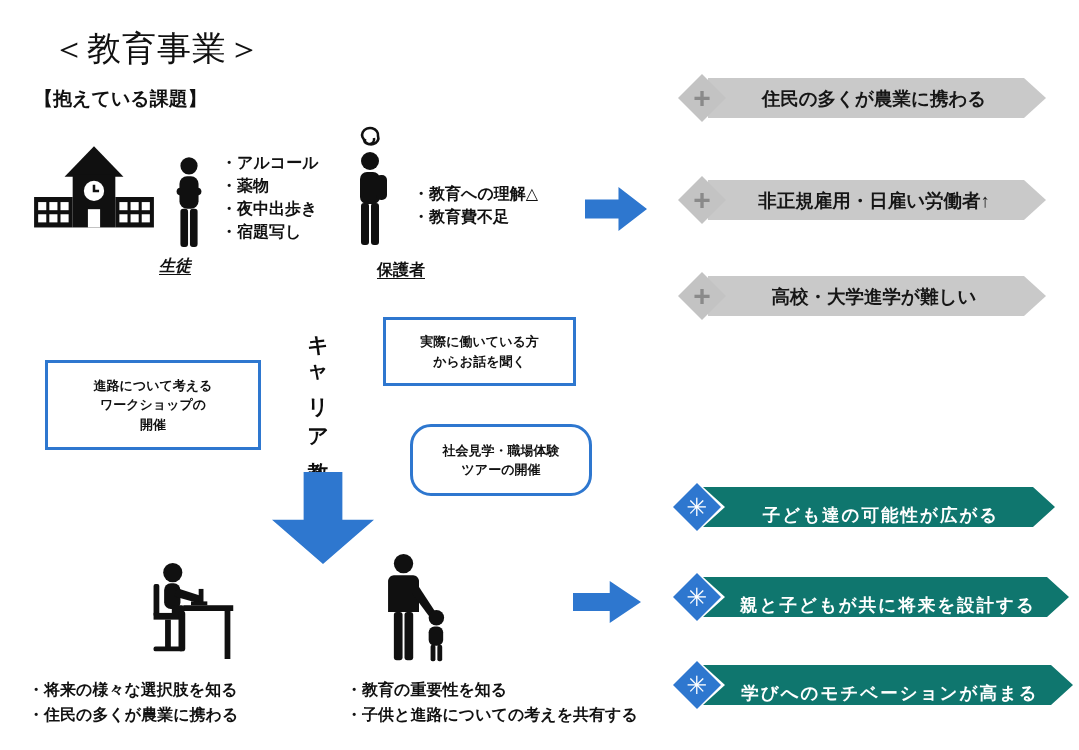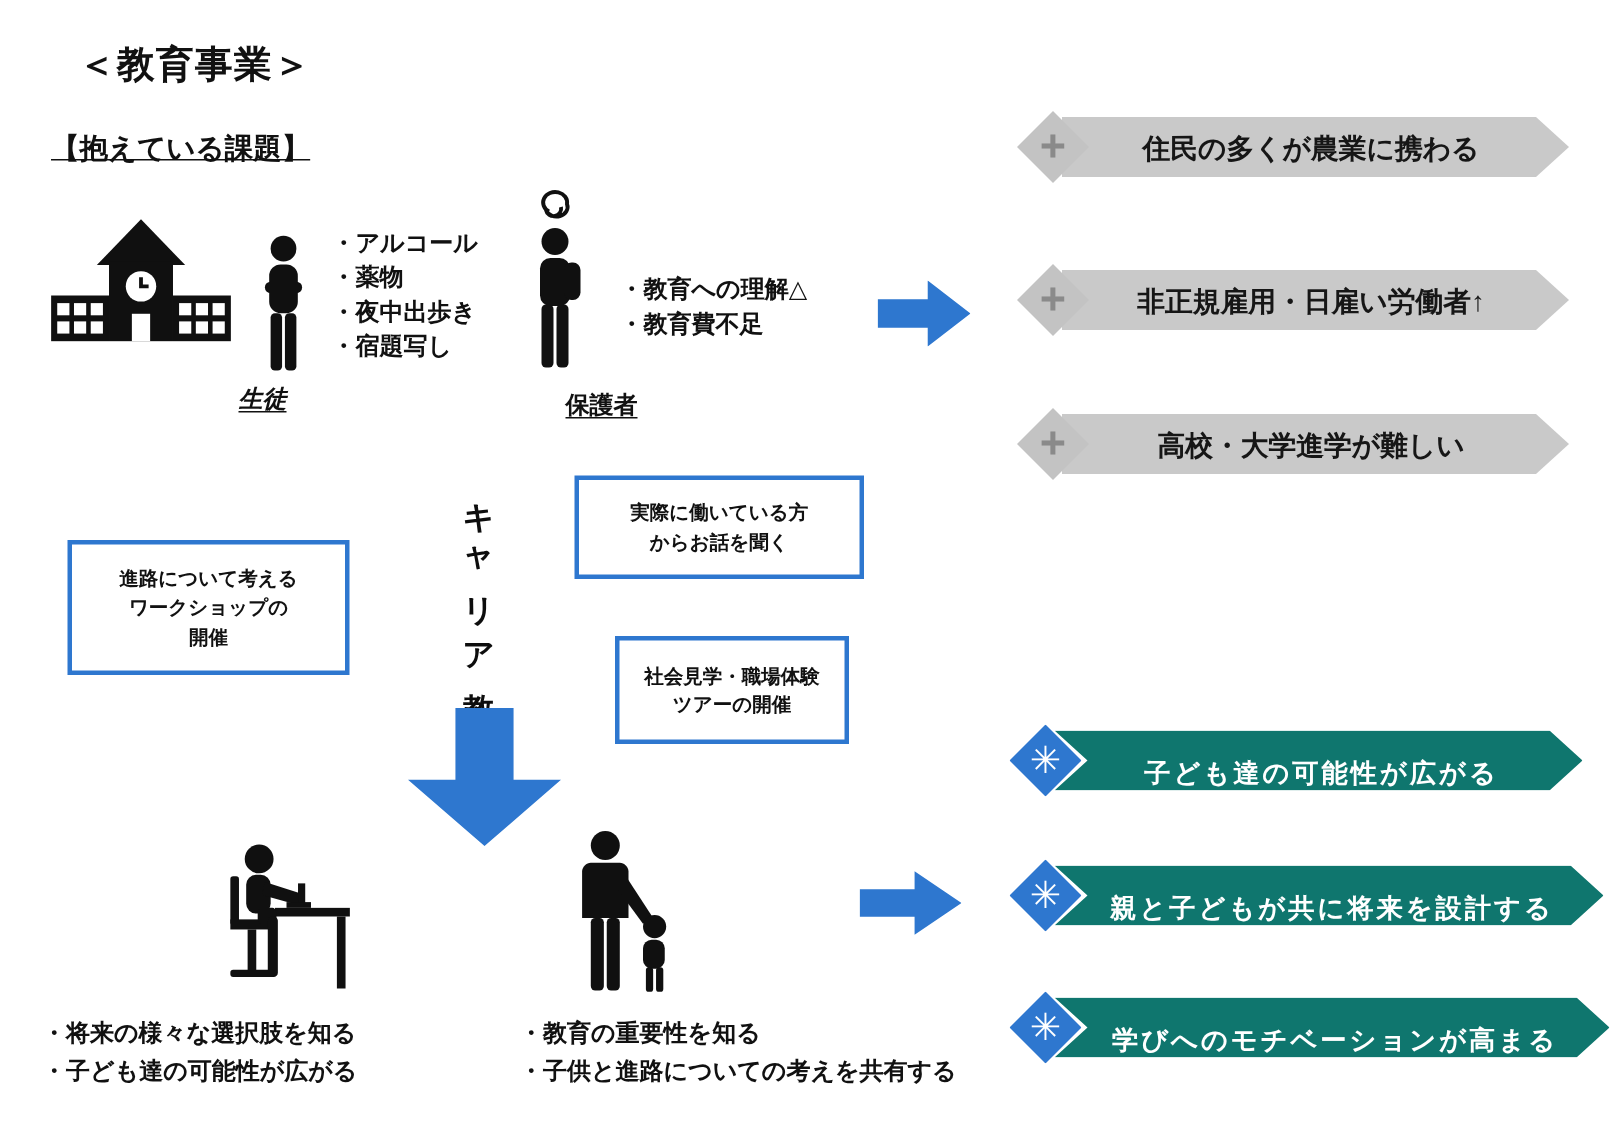--- a/index.html
+++ b/index.html
@@ -1,21 +1,21 @@
 <!DOCTYPE html>
 <html><head>
 <meta charset="utf-8">
 <style>
   *{margin:0;padding:0;box-sizing:border-box;}
   html,body{background:#ffffff;}
   body{font-family:"Liberation Sans","DejaVu Sans",sans-serif;color:#111;}
   .stage{position:relative;width:1079px;height:750px;background:#fff;overflow:hidden;}
   .abs{position:absolute;}
 
-  .title{font-size:25px;font-weight:700;letter-spacing:1px;}
+  .title{font-size:34px;font-weight:400;letter-spacing:1px;}
   .subhead{font-size:19px;font-weight:600;}
 
   .bullets{font-size:16px;font-weight:700;line-height:23px;white-space:nowrap;}
   .plabel{font-size:16px;font-weight:700;text-decoration:underline;text-underline-offset:3px;}
 
   .icon-svg{display:block;width:100%;height:100%;fill:#101010;}
 
   .arrow{background:#2e77cf;}
   .arrow-right{clip-path:polygon(0 31%,54% 31%,54% 6%,100% 50%,54% 94%,54% 69%,0 69%);}
   .arrow-down{clip-path:polygon(31% 0,69% 0,69% 52%,100% 52%,50% 100%,0 52%,31% 52%);}
@@ -41,21 +41,21 @@
   .blue-bar{background:#0f766e;color:#ffffff;font-size:17.5px;letter-spacing:2px;
        clip-path:polygon(0 0,calc(100% - 22px) 0,100% 50%,calc(100% - 22px) 100%,0 100%,22px 50%);
        padding:16px 30px 0 34px;}
 </style>
 </head>
 <body>
 
 <div class="stage">
 
   <div class="abs title" style="left:52px;top:26px;">＜教育事業＞</div>
-  <div class="abs subhead" style="left:34px;top:86px;text-decoration:underline;">【抱えている課題】</div>
+  <div class="abs subhead" style="left:34px;top:86px;">【抱えている課題】</div>
 
   <div class="abs" style="left:28px;top:146px;width:132px;height:102px;">
     <svg class="icon-svg" viewBox="0 0 130 100">
       <rect x="62" y="4" width="6" height="12"></rect>
       <polygon points="65,0 94,30 36,30"></polygon>
       <rect x="44" y="28" width="42" height="52"></rect>
       <circle cx="65" cy="44" r="10" fill="#ffffff"></circle>
       <path d="M65 38 v6 h5" stroke="#101010" stroke-width="2.5" fill="none"></path>
       <rect x="6" y="50" width="38" height="30"></rect>
       <rect x="86" y="50" width="38" height="30"></rect>
@@ -137,30 +137,30 @@
         <span>+</span>
       </div>
     <div class="bar gray-bar">
         <span>高校・大学進学が難しい</span>
       </div>
   </div>
 
   <div class="abs vlabel" style="left:304px;top:300px;">キャリア教育</div>
   <div class="abs arrow arrow-down" style="left:272px;top:472px;width:102px;height:92px;"></div>
 
-  <div class="abs box" style="left:45px;top:360px;width:188px;height:90px;">
+  <div class="abs box" style="left:45px;top:360px;width:216px;height:90px;">
     <div>進路について考える</div>
     <div>ワークショップの</div>
     <div>開催</div>
   </div>
   <div class="abs box" style="left:383px;top:317px;width:193px;height:69px;">
     <div>実際に働いている方</div>
     <div>からお話を聞く</div>
   </div>
-  <div class="abs box" style="left:410px;top:424px;width:156px;height:72px;">
+  <div class="abs box" style="left:410px;top:424px;width:182px;height:72px;border-radius:21px;">
     <div>社会見学・職場体験</div>
     <div>ツアーの開催</div>
   </div>
 
   <div class="abs" style="left:143px;top:556px;width:96px;height:110px;">
     <svg class="icon-svg" viewBox="0 0 100 112">
       <circle cx="31" cy="16" r="10"></circle>
       <rect x="22" y="27" width="17" height="27" rx="7"></rect>
       <polygon points="35,32 60,40 58,48 33,41"></polygon>
       <rect x="58" y="33" width="5" height="16"></rect>
@@ -188,21 +188,21 @@
       <rect x="56" y="77" width="15" height="20" rx="6"></rect>
       <rect x="58" y="96" width="5" height="17" rx="2"></rect>
       <rect x="65" y="96" width="5" height="17" rx="2"></rect>
     </svg>
   </div>
 
   <div class="abs arrow arrow-right" style="left:573px;top:578px;width:68px;height:48px;"></div>
 
   <div class="abs bullets" style="left:28px;top:677px;line-height:25px;">
     <div>・将来の様々な選択肢を知る</div>
-    <div>・子ども達の可能性が広がる</div>
+    <div>・住民の多くが農業に携わる</div>
   </div>
   <div class="abs bullets" style="left:322px;top:677px;line-height:25px;margin-left:24px;">
     <div>・教育の重要性を知る</div>
     <div>・子供と進路についての考えを共有する</div>
   </div>
 
   <div class="banner" style="left:673px;top:483px;width:382px;">
     <div class="diamond blue-d">
         <span>✳</span>
       </div>

